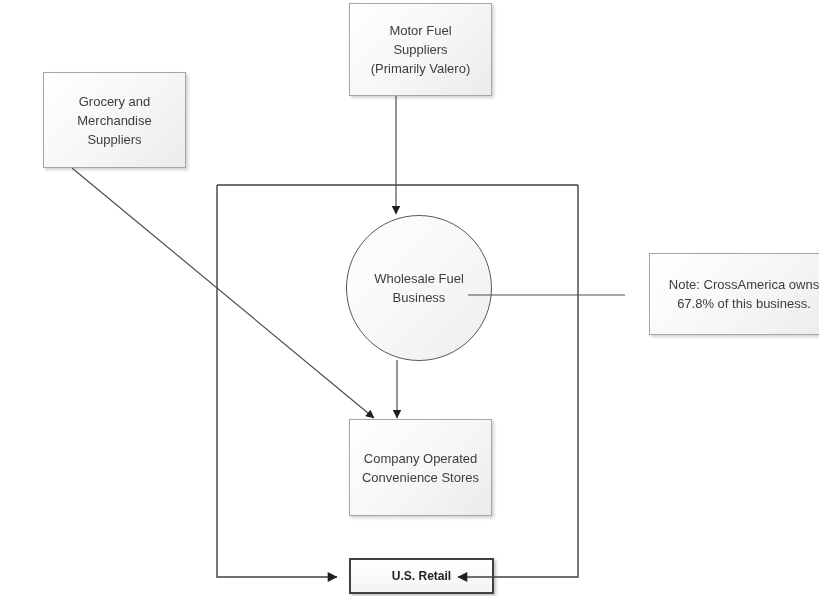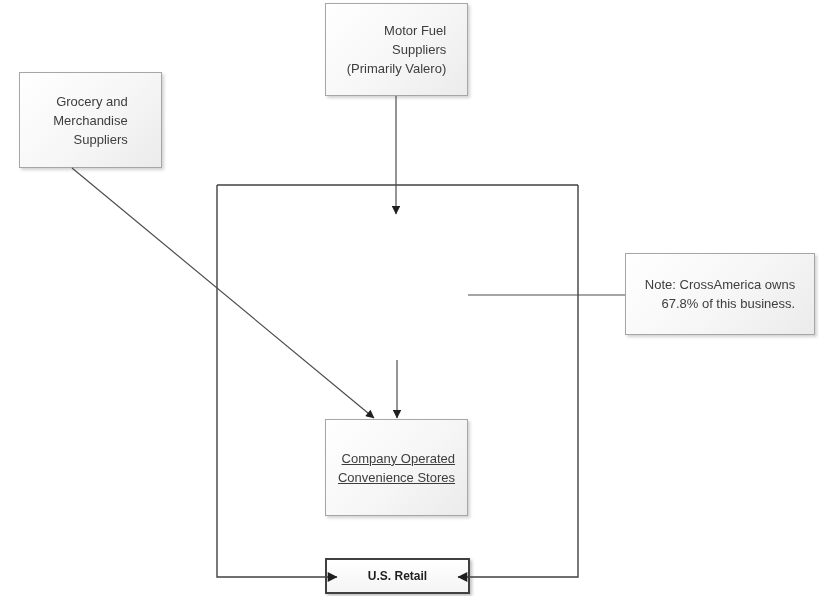--- a/index.html
+++ b/index.html
@@ -22,35 +22,36 @@
     pointer-events: none;
     z-index: 5;
   }
 
   .node {
     position: absolute;
     display: flex;
     flex-direction: column;
     align-items: center;
     justify-content: center;
-    text-align: right;
+    text-align: center;
     white-space: pre-line;
     color: #3d3d3d;
     font-size: 13px;
     line-height: 19px;
     border: 1px solid #a6a6a6;
     background: linear-gradient(135deg, #ffffff 0%, #f6f6f6 55%, #ebebeb 100%);
     box-shadow: 2px 2px 3px rgba(0,0,0,0.18);
     z-index: 1;
+    margin-left: 24px;
   }
 
   .node-motor-fuel   { left: 325px; top: 3px;   width: 143px; height: 93px; }
   .node-grocery      { left: 19px;   top: 72px;  width: 143px; height: 96px; }
   .node-note         { left: 625px; top: 253px; width: 190px; height: 82px; }
-  .node-company      { left: 325px; top: 419px; width: 143px; height: 97px; text-decoration: underline; }
+  .node-company      { left: 325px; top: 419px; width: 143px; height: 97px; }
 
   .node-circle {
     left: 322px; top: 215px;
     width: 146px; height: 146px;
     border-radius: 50%;
     border: 1px solid #595959;
     background: linear-gradient(135deg, #ffffff 0%, #f7f7f7 55%, #ededed 100%);
     box-shadow: none;
   }
 
@@ -94,20 +95,22 @@
   </svg>
 
   <div class="node node-motor-fuel">Motor Fuel
 Suppliers
 (Primarily Valero)</div>
 
   <div class="node node-grocery">Grocery and
 Merchandise
 Suppliers</div>
 
+  <div class="node node-circle">Wholesale Fuel
+Business</div>
 
   <div class="node node-note">Note: CrossAmerica owns
 67.8% of this business.</div>
 
   <div class="node node-company">Company Operated
 Convenience Stores</div>
 
   <div class="node node-us-retail">U.S. Retail</div>
 
 </div>

